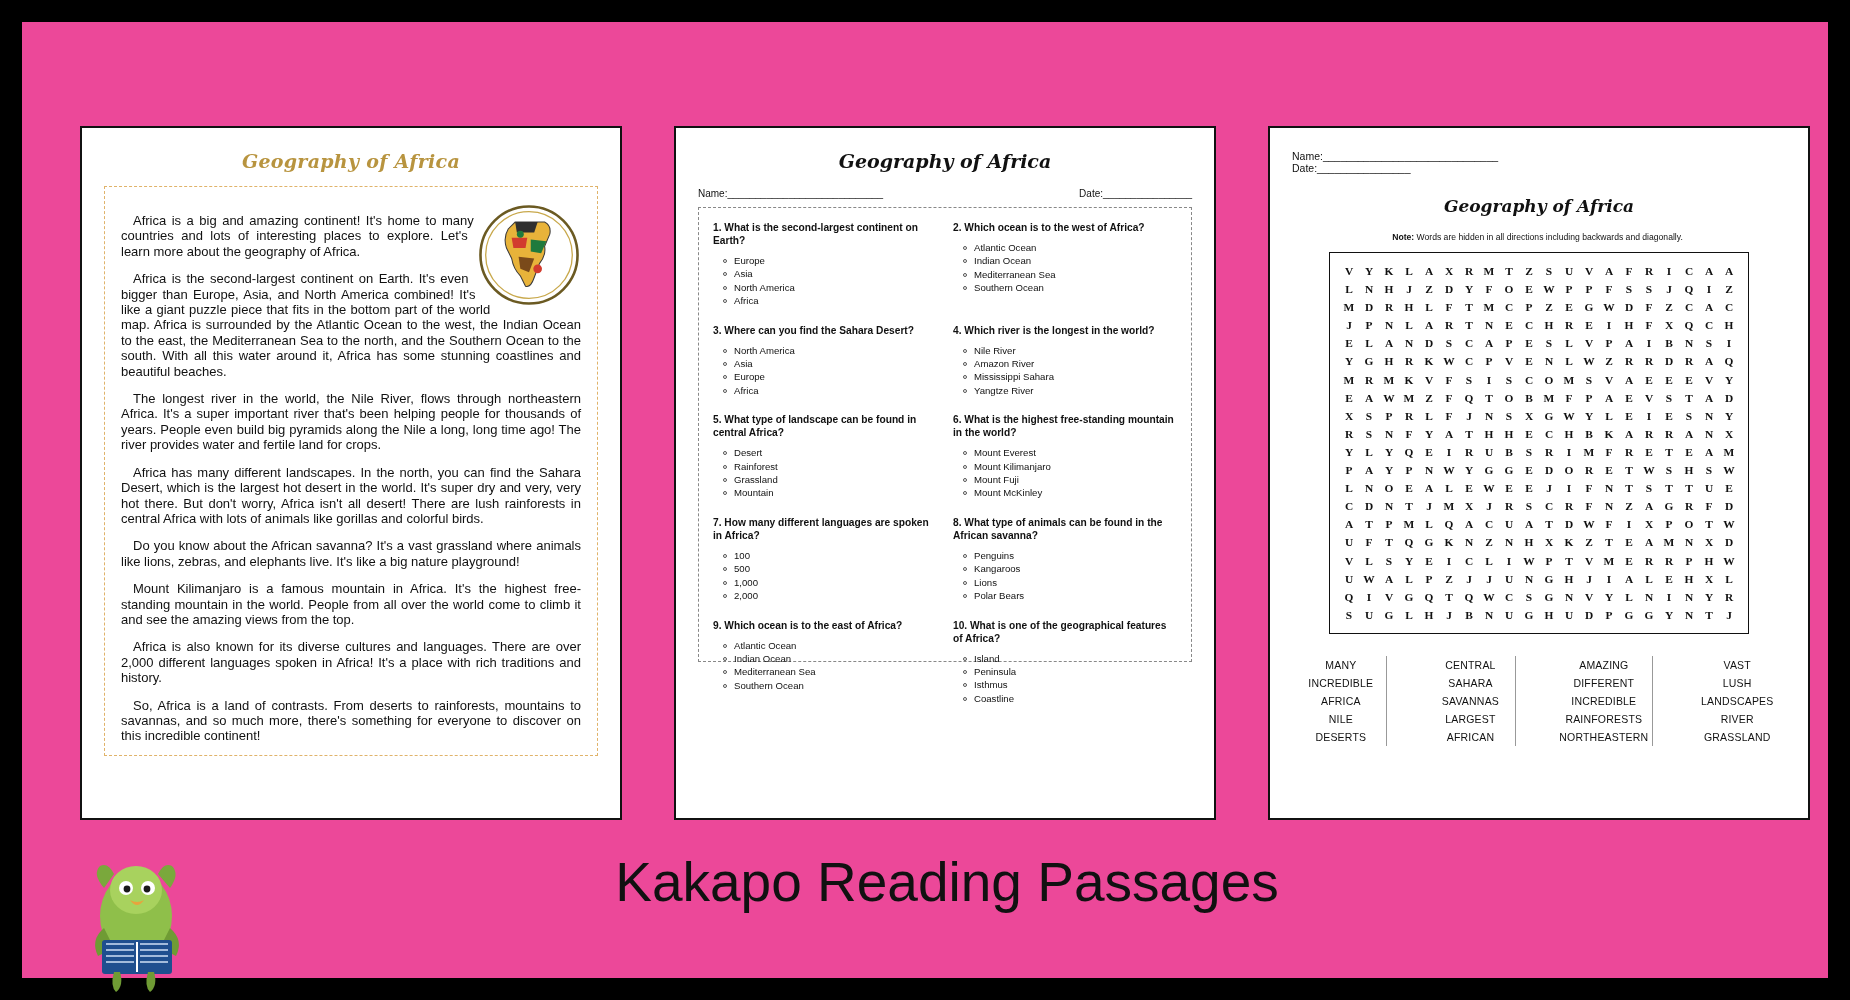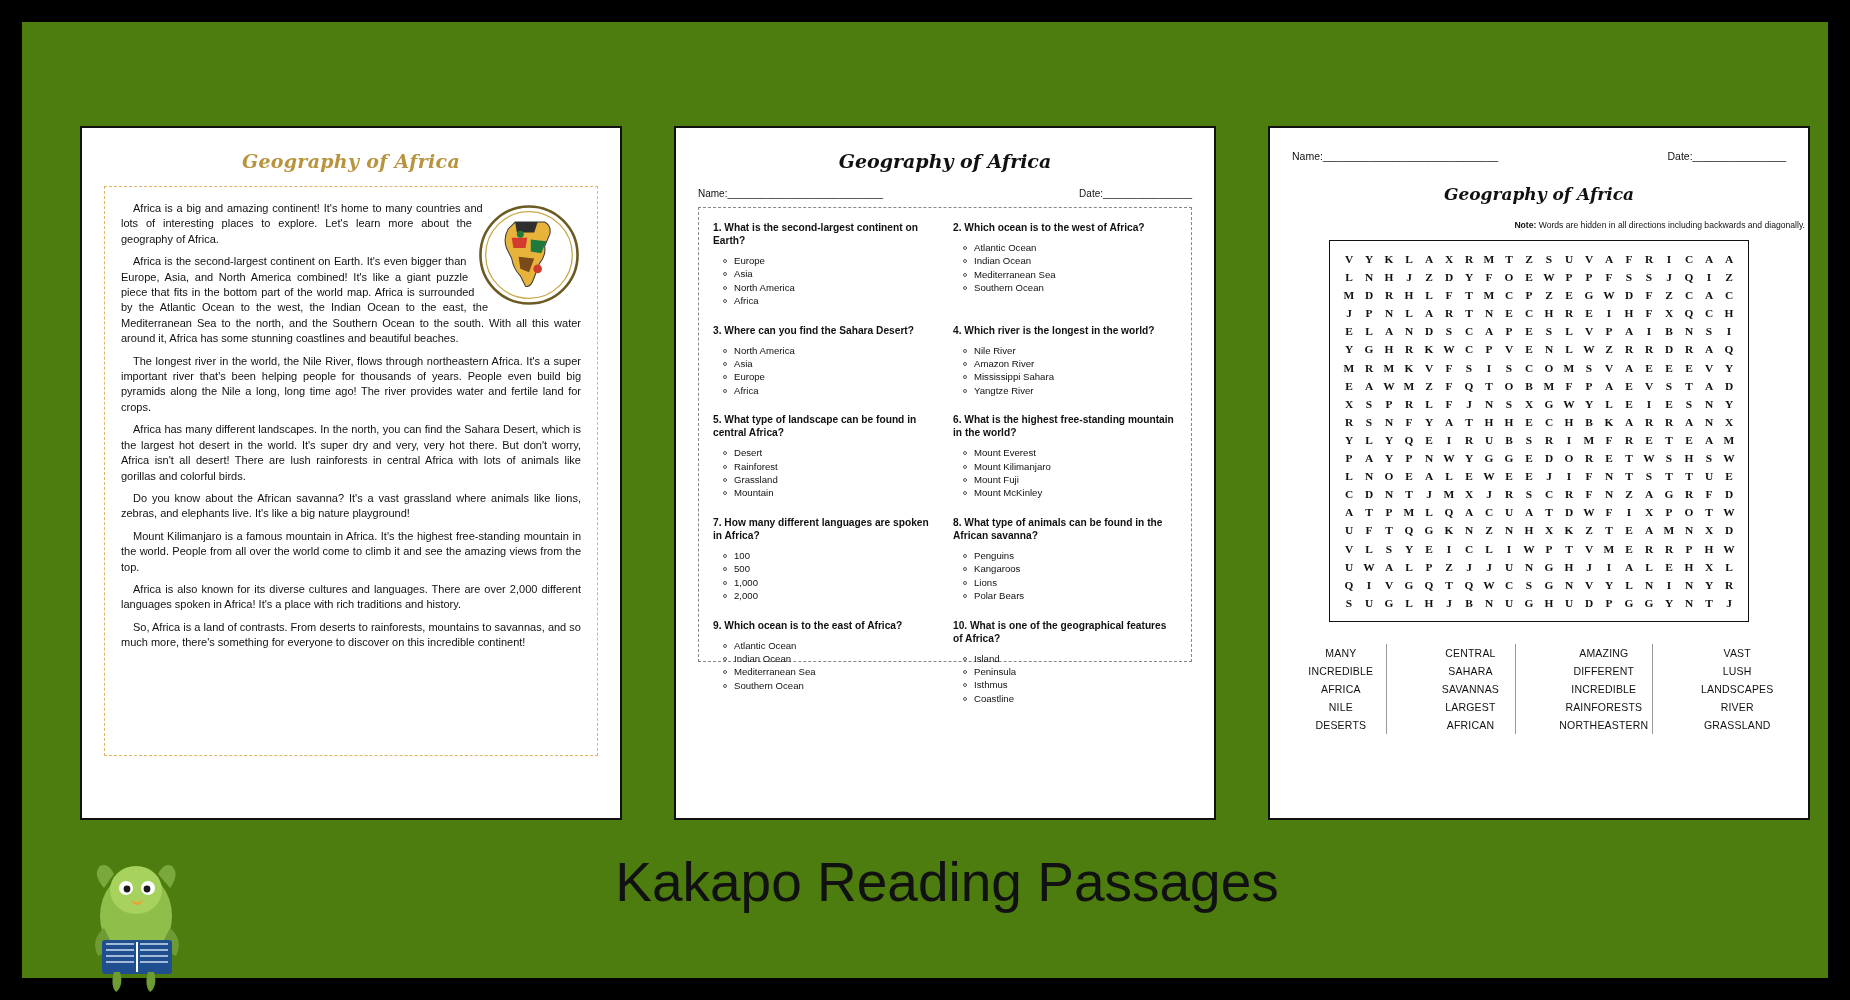--- a/index.html
+++ b/index.html
@@ -13,21 +13,21 @@
     font-family: "Liberation Sans", sans-serif;
     position: relative;
     overflow: hidden;
   }
   .frame {
     position: absolute;
     left: 0; top: 0;
     width: 1850px; height: 1000px;
     border: 22px solid #000000;
     box-sizing: border-box;
-    background: #4d7c0f;
+    background: #ec4899;
   }
   .sheet {
     position: absolute;
     background: #ffffff;
     border: 2px solid #111111;
     box-sizing: border-box;
   }
   
   #sheet-passage {
     left: 58px; top: 104px; width: 542px; height: 694px;
@@ -45,22 +45,22 @@
   }
   .passage-box {
     margin: 0 22px 18px 22px;
     border: 1px dashed #e0b36a;
     padding: 14px 16px 16px 16px;
     height: 570px;
     box-sizing: border-box;
     position: relative;
   }
   .passage-box p {
-    margin: 0 0 7px 0;
-    font-size: 11px;
+    margin: 12px 0 7px 0;
+    font-size: 13px;
     line-height: 15.4px;
     text-align: justify;
     color: #111;
     text-indent: 12px;
   }
   .passage-box p:first-child { text-indent: 0; }
   .africa-emblem {
     float: right;
     width: 104px;
     height: 104px;
@@ -134,32 +134,33 @@
   
   #sheet-ws {
     left: 1246px; top: 104px; width: 542px; height: 694px;
   }
   .ws-namedate {
     display: flex;
     justify-content: space-between;
     font-size: 10.5px;
     margin: 22px 22px 0 22px;
     color: #111;
+    flex-direction: column;
   }
   .ws-title {
     text-align: center;
     font-family: "DejaVu Serif", serif;
     font-style: italic;
     font-weight: bold;
     font-size: 17px;
     color: #111;
     margin: 22px 0 16px 0;
   }
   .ws-note {
-    text-align: right;
+    text-align: center;
     font-size: 8.6px;
     color: #111;
     margin: 0 3px 10px 0;
   }
   .ws-note b { font-weight: bold; }
   .ws-grid-wrap {
     margin: 0 auto;
     width: 420px;
     border: 1px solid #111;
     padding: 9px 6px;

